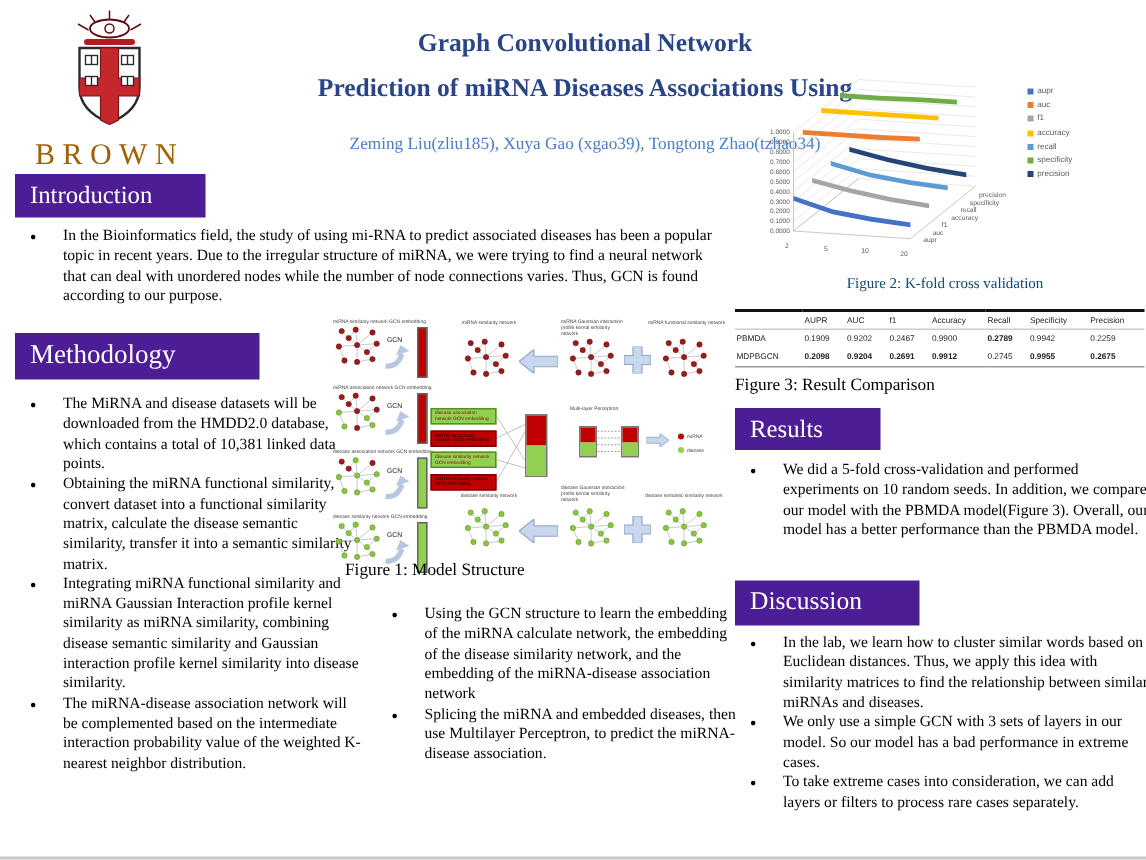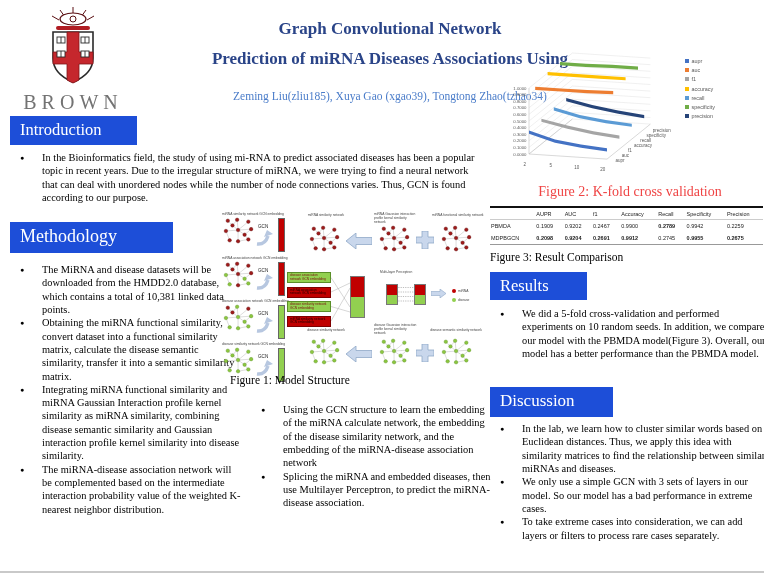--- a/index.html
+++ b/index.html
@@ -2,27 +2,27 @@
 <html><head>
 <meta charset="utf-8">
 <style>
   html,body{margin:0;padding:0;}
   body{width:764px;height:573px;background:#e8e8e8;}
   #poster{position:relative;width:764px;height:571px;background:#ffffff;overflow:hidden;
           font-family:"Liberation Serif",serif;color:#111;border-bottom:2px solid #c9c9c9;}
 
   
   #logo{position:absolute;left:14px;top:6px;width:118px;height:106px;text-align:center;}
-  #logo .wordmark{font-family:"Liberation Serif",serif;font-size:20px;letter-spacing:5px;color:#737373;margin-top:1px;}
+  #logo .wordmark{font-family:"Liberation Serif",serif;font-size:20px;letter-spacing:5px;color:#a16207;margin-top:1px;}
   #title-block{position:absolute;left:140px;top:20px;width:500px;text-align:center;}
   .title-line{font-size:17px;font-weight:bold;color:#2a4488;line-height:1.0;margin-bottom:13px;}
   #authors{position:absolute;left:140px;top:90px;width:500px;text-align:center;font-size:11.5px;color:#4a7cc9;}
 
   
-  .sec-head{position:absolute;background:#1d4ed8;color:#fff;font-size:16.5px;
+  .sec-head{position:absolute;background:#4c1d95;color:#fff;font-size:16.5px;
             padding:4px 10px 5px 10px;box-sizing:border-box;}
   #h-intro{left:10px;top:116px;width:127px;height:29px;}
   #h-method{left:10px;top:222px;width:163px;height:31px;font-size:18px;}
   #h-results{left:490px;top:272px;width:97px;height:28px;}
   #h-discussion{left:490px;top:387px;width:123px;height:30px;font-size:17px;}
 
   
   ul.bullets{list-style:none;margin:4px;padding:0;position:absolute;}
   ul.bullets li{position:relative;padding-left:26px;font-size:10.4px;line-height:1.28;color:#000;}
   ul.bullets li::before{content:"\25CF";position:absolute;left:4px;top:3px;font-size:7px;}
@@ -48,21 +48,21 @@
   .stackrect{position:absolute;border:0.5px solid #777;}
   .stackrect .half{width:100%;height:50%;}
   #fig1-caption{position:absolute;left:8px;top:162px;font-size:11.5px;color:#000;}
   .legend-dot{position:absolute;width:4px;height:4px;border-radius:50%;}
 
   
   #fig2{position:absolute;left:493px;top:50px;width:270px;height:140px;}
   #kfold-legend{position:absolute;left:192px;top:6px;font-family:"Liberation Sans",sans-serif;font-size:5.4px;color:#595959;}
   #kfold-legend .lg-row{display:flex;align-items:center;height:9.3px;}
   #kfold-legend .sw{width:4px;height:4px;margin-right:2.5px;}
-  #fig2-caption{position:absolute;left:495px;top:184px;width:270px;text-align:center;font-size:14px;color:#ef4444;}
+  #fig2-caption{position:absolute;left:495px;top:184px;width:270px;text-align:center;font-size:10px;color:#0c4a6e;}
 
   
   #fig3{position:absolute;left:490px;top:206px;width:273px;}
   #results-table{width:100%;border-collapse:collapse;font-family:"Liberation Sans",sans-serif;
                  font-size:5.5px;color:#222;border-top:2.5px solid #111;border-bottom:0.75px solid #999;}
   #results-table th{font-weight:normal;text-align:left;padding:3px 1px 2px 1px;border-bottom:0.75px solid #ccc;}
   #results-table td{padding:3px 1px;}
   #results-table td.b{font-weight:bold;}
   #fig3-caption{position:absolute;left:490px;top:251px;font-size:11.5px;color:#000;}
 

